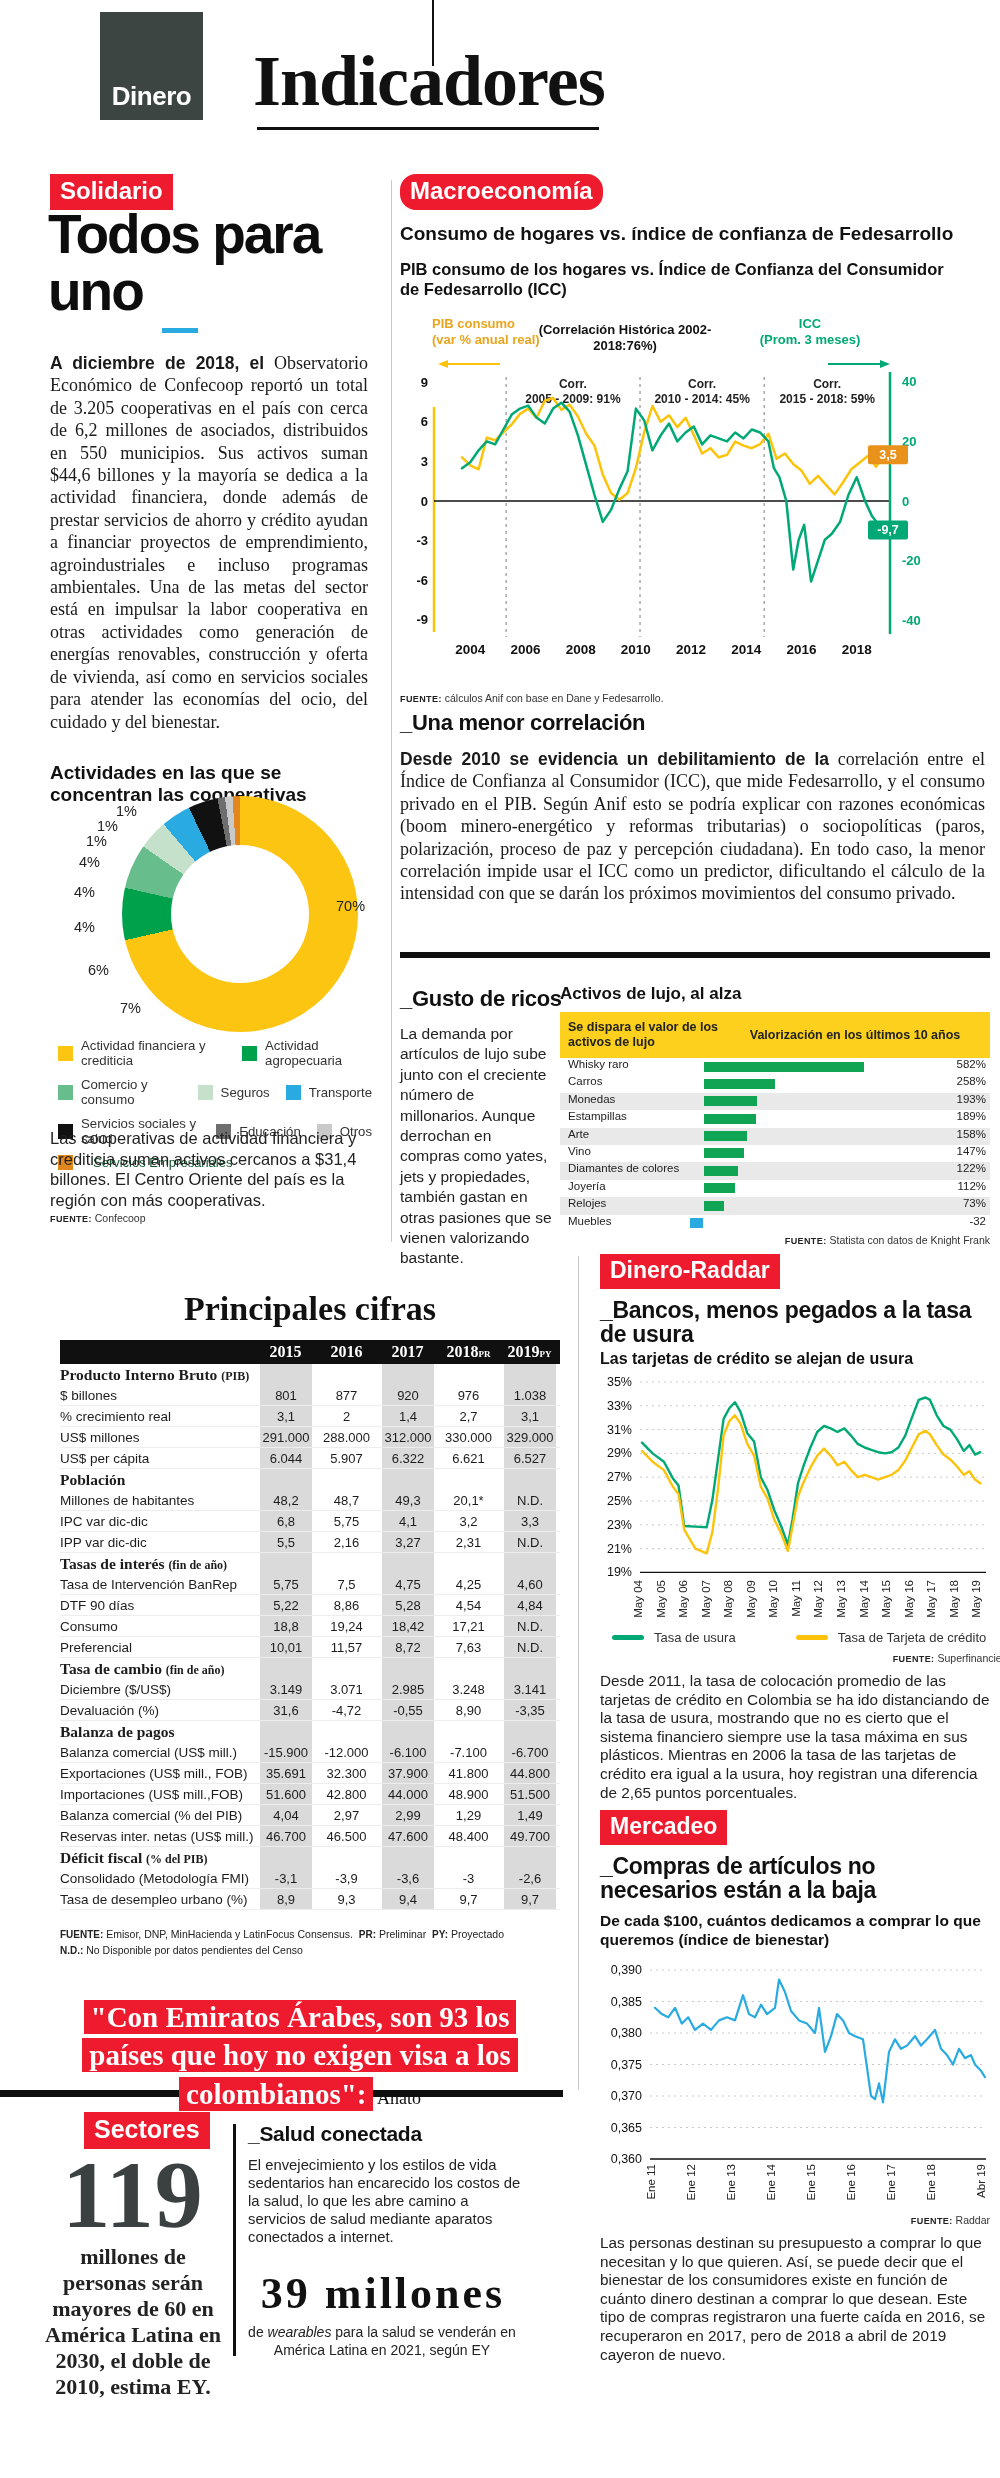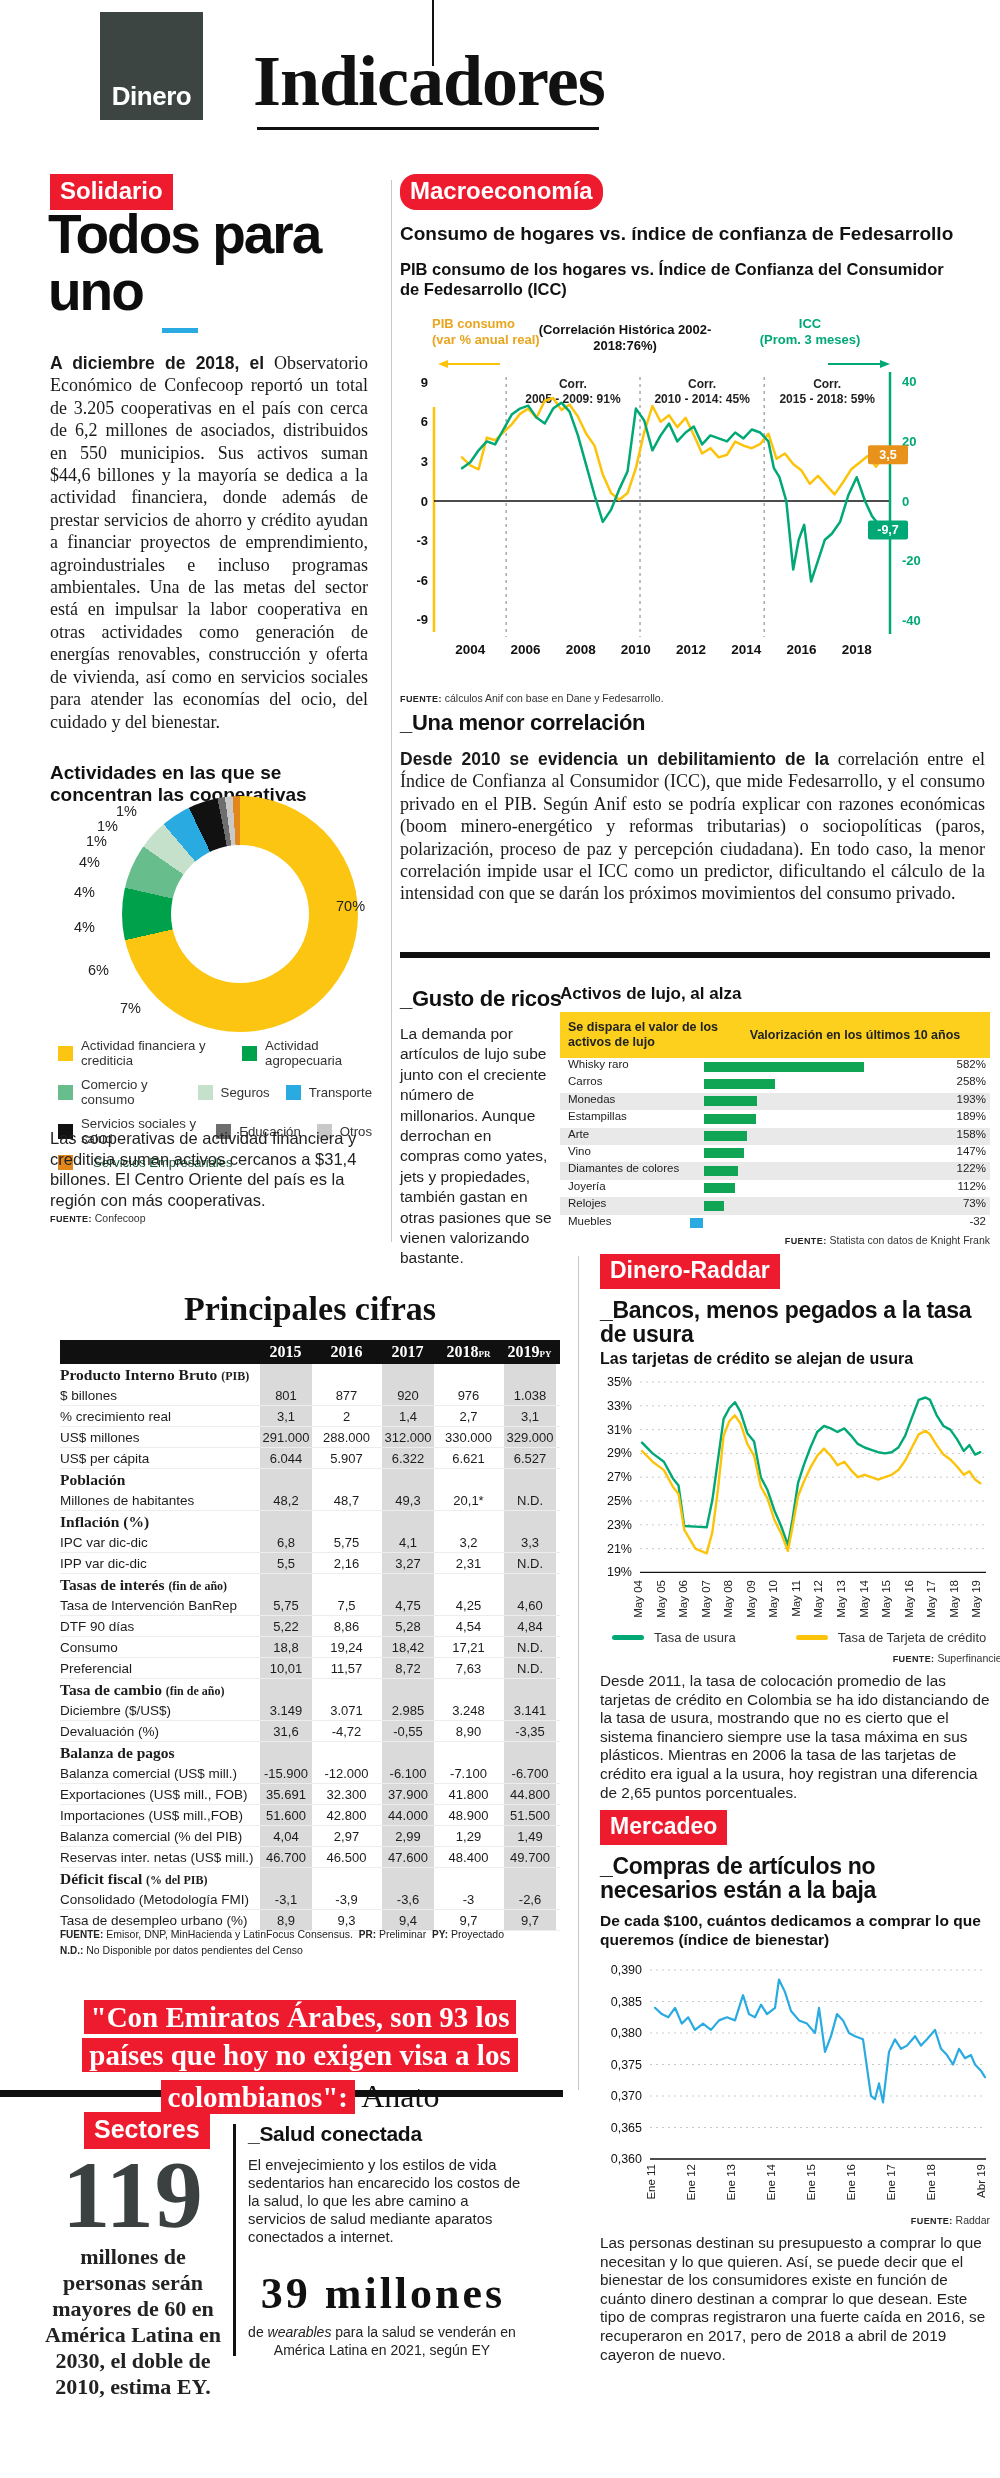--- a/index.html
+++ b/index.html
@@ -63,21 +63,21 @@
   .tbl .lab{width:195px;font-size:13.5px;color:#1c1c1c;}
   .tbl .row.section .lab{font-family:"Liberation Serif",serif;font-weight:bold;font-size:15.5px;}
   .tbl .row.section .lab i{font-style:normal;font-size:12px;}
   .tbl .cell{width:61px;height:100%;display:flex;align-items:center;justify-content:center;font-size:13px;color:#1c1c1c;box-sizing:border-box;}
   .tbl .cell.band{background:#dadada;border-left:5px solid #fff;border-right:4px solid #fff;}
   .fn{font-size:10.5px;color:#222;}
   .fn b{font-size:10px;}
   
   .quote{text-align:center;font-family:"Liberation Serif",serif;font-weight:bold;font-size:29px;line-height:1.32;}
   .quote .hl2{background:#ee1b2f;color:#fff;padding:1px 7px;-webkit-box-decoration-break:clone;box-decoration-break:clone;}
-  .quote .auth{font-weight:normal;font-size:32px;color:#111;}
+  .quote .auth{font-weight:normal;font-size:18px;color:#111;}
   
   .bignum{font-family:"Liberation Serif",serif;font-weight:bold;font-size:96px;line-height:.9;color:#3a4140;text-align:center;letter-spacing:1px;}
   .sect-text{font-family:"Liberation Serif",serif;font-weight:bold;font-size:22px;line-height:1.18;text-align:center;color:#222;}
   .salud-para{font-size:14.8px;line-height:18px;color:#222;}
   .big39{font-family:"Liberation Serif",serif;font-weight:bold;font-size:44px;letter-spacing:3px;text-align:center;color:#111;}
   .sub39{font-size:14px;line-height:17.5px;text-align:center;color:#222;}
   svg text{font-family:"Liberation Sans",sans-serif;}
 </style>
 </head>
 <body>
@@ -358,28 +358,20 @@
         <div class="cell band"></div>
       </div>
       <div class="row">
         <div class="lab">Millones de habitantes</div>
         <div class="cell band">48,2</div>
         <div class="cell">48,7</div>
         <div class="cell band">49,3</div>
         <div class="cell">20,1*</div>
         <div class="cell band">N.D.</div>
       </div>
-      <div class="row section">
-        <div class="lab">Inflación (%)</div>
-        <div class="cell band"></div>
-        <div class="cell"></div>
-        <div class="cell band"></div>
-        <div class="cell"></div>
-        <div class="cell band"></div>
-      </div>
       <div class="row">
         <div class="lab">IPC var dic-dic</div>
         <div class="cell band">6,8</div>
         <div class="cell">5,75</div>
         <div class="cell band">4,1</div>
         <div class="cell">3,2</div>
         <div class="cell band">3,3</div>
       </div>
       <div class="row">
         <div class="lab">IPP var dic-dic</div>

